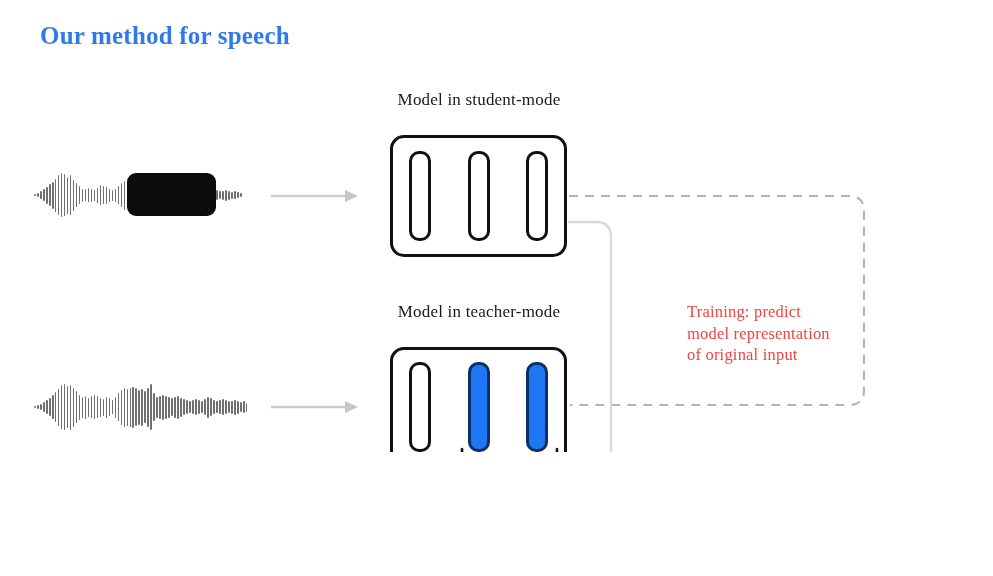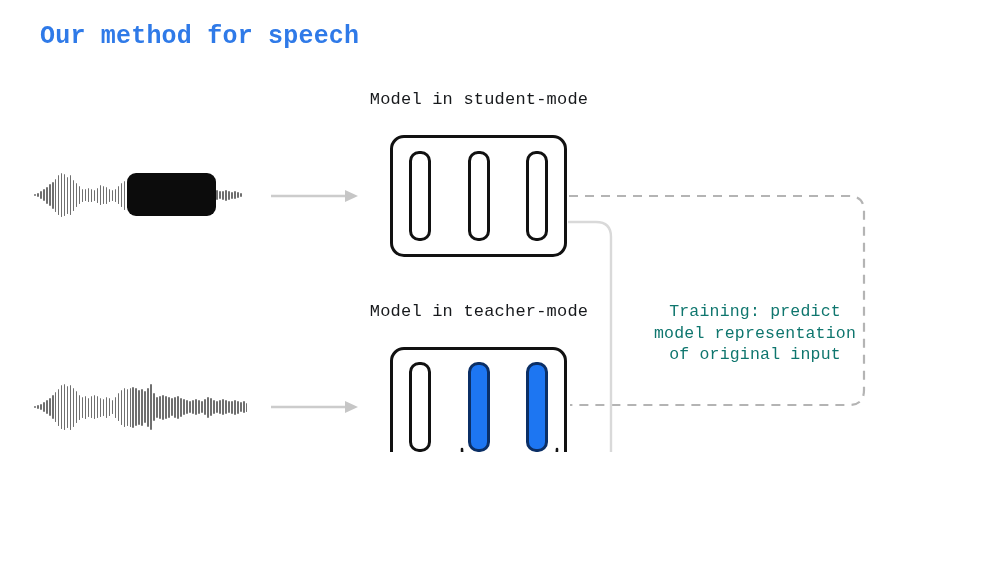--- a/index.html
+++ b/index.html
@@ -1,18 +1,18 @@
 <!DOCTYPE html>
 <html><head>
 <meta charset="utf-8">
 <style>
   html,body{margin:0;padding:0;background:#fff;}
   #stage{
     position:relative;width:993px;height:452px;background:#ffffff;
-    font-family:Liberation Mono, monospace;overflow:hidden;
+    font-family:Liberation Serif, serif;overflow:hidden;
   }
   .page-title{
     position:absolute;left:40px;top:22px;font-size:25px;font-weight:600;
     color:#2f7ae8;letter-spacing:.2px;
   }
   .model-label{
     position:absolute;left:329px;width:300px;text-align:center;
     font-size:17px;color:#17191c;letter-spacing:.2px;
   }
   #student-label{top:90px;}
@@ -38,21 +38,21 @@
     width:1.6px;margin-right:1.4px;background:#6f6f6f;flex:none;border-radius:1px;
   }
   .wave-mask{
     position:absolute;left:127px;top:173px;width:89px;height:43px;
     background:#0c0c0c;border-radius:9px;z-index:3;
   }
   .note{
     position:absolute;font-size:16.5px;line-height:21.5px;white-space:pre-line;
     letter-spacing:.2px;
   }
-  #training-note{left:650px;top:301px;width:210px;color:#0f766e;text-align:center;}
+  #training-note{left:687px;top:301px;width:210px;color:#ef4444;}
   #teacher-note{left:898px;top:265px;width:90px;color:#6b7685;}
   svg#overlay{position:absolute;left:0;top:0;z-index:2;}
 </style>
 </head>
 <body>
 
 <div id="stage">
 
   <div class="page-title">Our method for speech</div>
 

